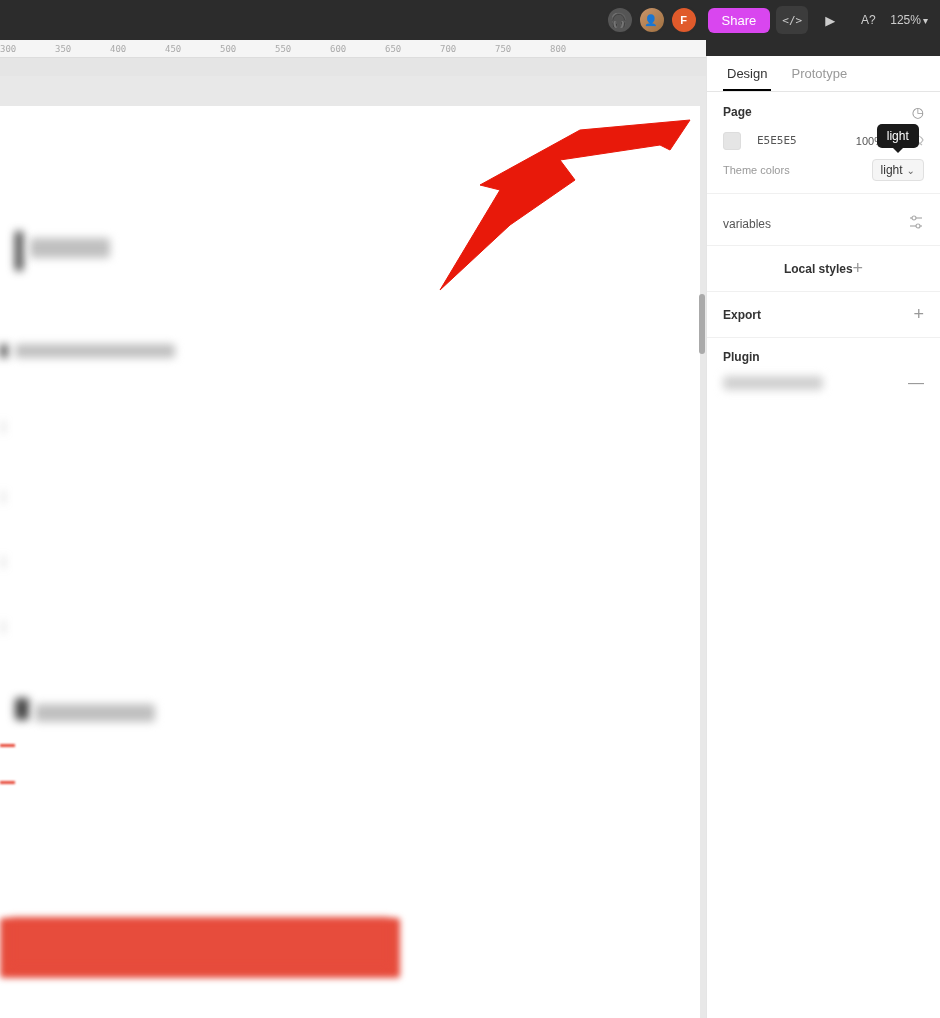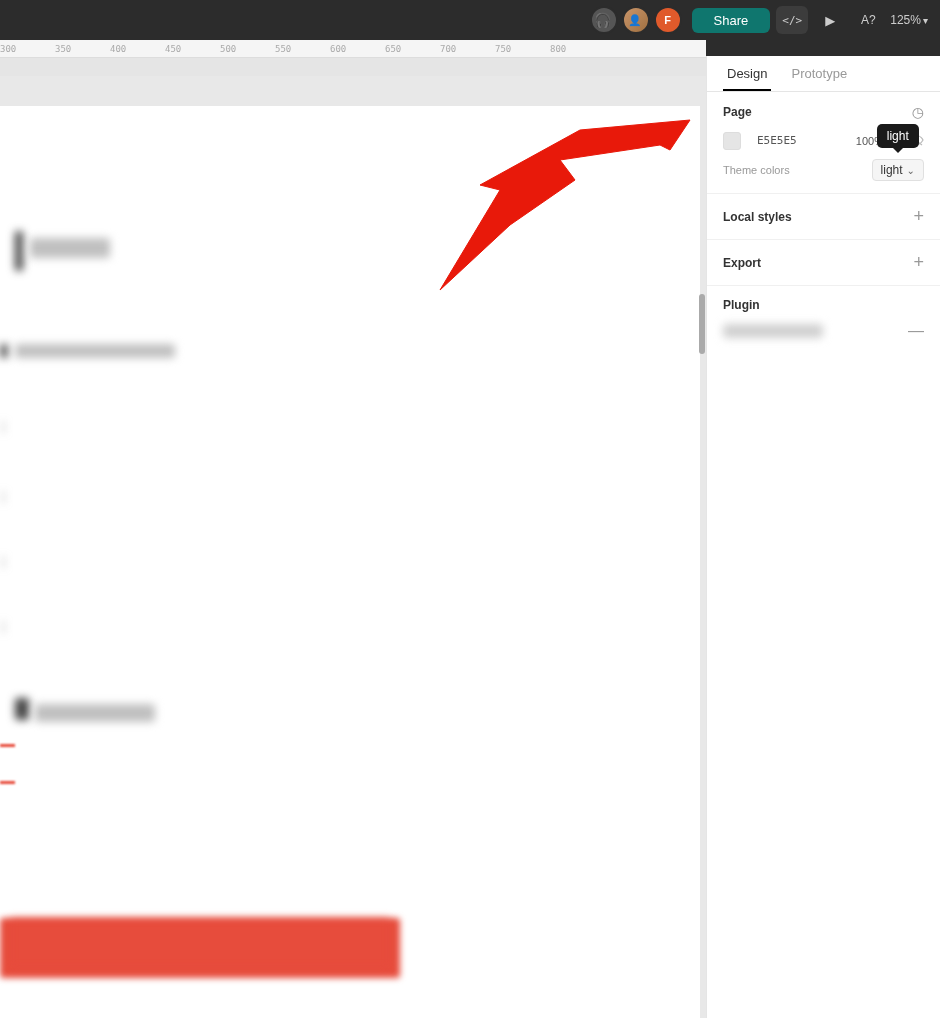--- a/index.html
+++ b/index.html
@@ -59,25 +59,25 @@
       font-size: 14px;
     }
     .avatar-photo {
       background: #8b6f47;
       overflow: hidden;
     }
     .avatar-f {
       background: #e05a2b;
     }
     .share-btn {
-      background: #0f766e;
+      background: #d946ef;
       color: white;
       border: none;
       border-radius: 6px;
-      padding: 5px 22px;
+      padding: 5px 14px;
       font-size: 13px;
       font-weight: 500;
       cursor: pointer;
     }
     .toolbar-icon-btn {
       background: #3c3c3c;
       border: none;
       border-radius: 6px;
       width: 32px;
       height: 28px;
@@ -316,21 +316,21 @@
     .variables-icon {
       color: #aaa;
       font-size: 14px;
       cursor: pointer;
     }
 
     
     .local-styles-row {
       display: flex;
       align-items: center;
-      justify-content: space-between;
+      justify-content: center;
     }
     .plus-icon {
       color: #999;
       font-size: 18px;
       cursor: pointer;
       font-weight: 300;
     }
 
     
     .export-row {
@@ -537,20 +537,33 @@
 
           <div class="theme-tooltip">
             <span>light</span>
           </div>
           <span class="theme-select-text">light</span>
           <span class="theme-select-arrow">⌄</span>
         </div>
       </div>
     </div>
 
+    <div class="panel-section">
+      <div class="variables-row">
+        <span class="variables-label">variables</span>
+        <span class="variables-icon">
+          <svg width="16" height="16" viewBox="0 0 16 16" fill="none">
+            <line x1="2" y1="4" x2="14" y2="4" stroke="#aaa" stroke-width="1.2"></line>
+            <circle cx="6" cy="4" r="2" stroke="#aaa" stroke-width="1.2" fill="white"></circle>
+            <line x1="2" y1="12" x2="14" y2="12" stroke="#aaa" stroke-width="1.2"></line>
+            <circle cx="10" cy="12" r="2" stroke="#aaa" stroke-width="1.2" fill="white"></circle>
+          </svg>
+        </span>
+      </div>
+    </div>
 
     <div class="panel-section">
       <div class="local-styles-row">
         <span class="section-title">Local styles</span>
         <span class="plus-icon">+</span>
       </div>
     </div>
 
     <div class="panel-section">
       <div class="export-row">

